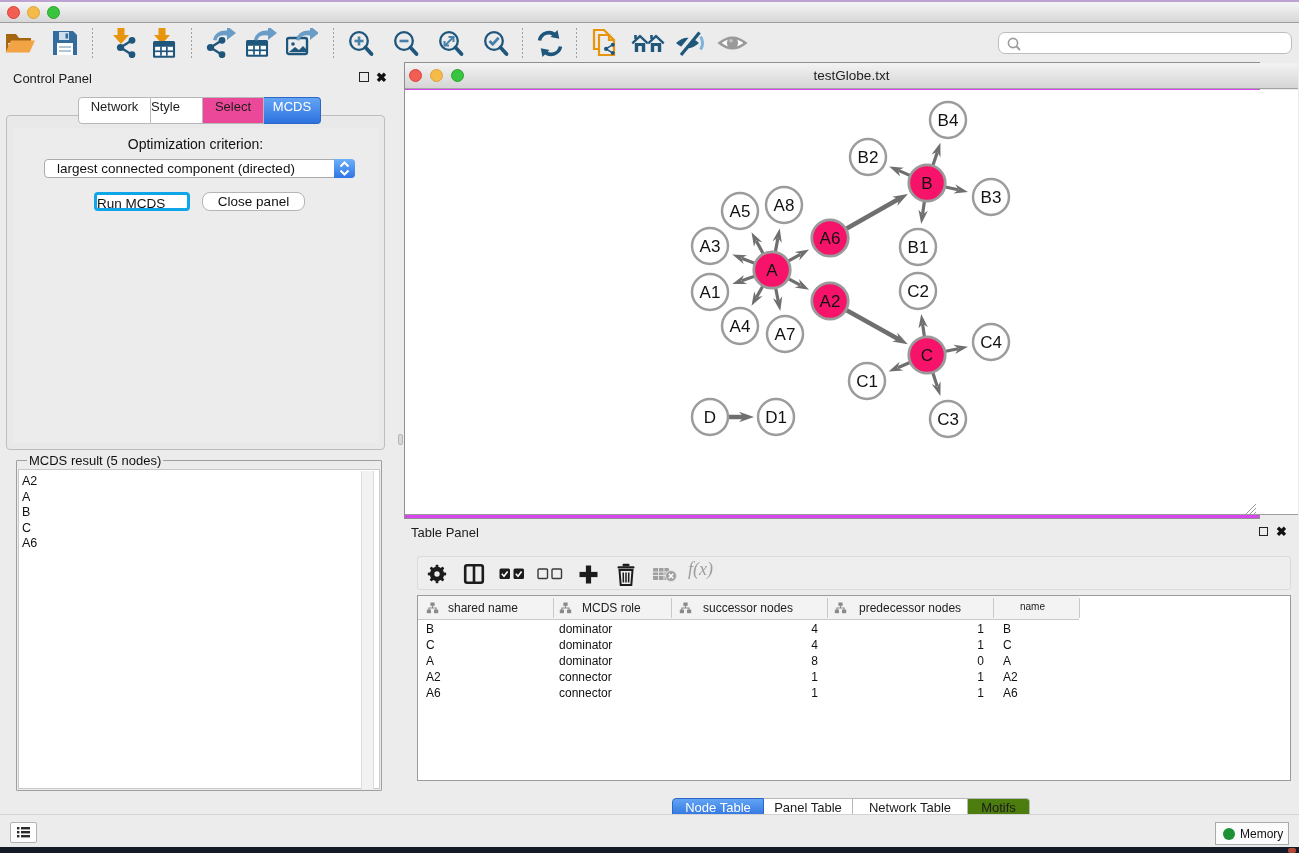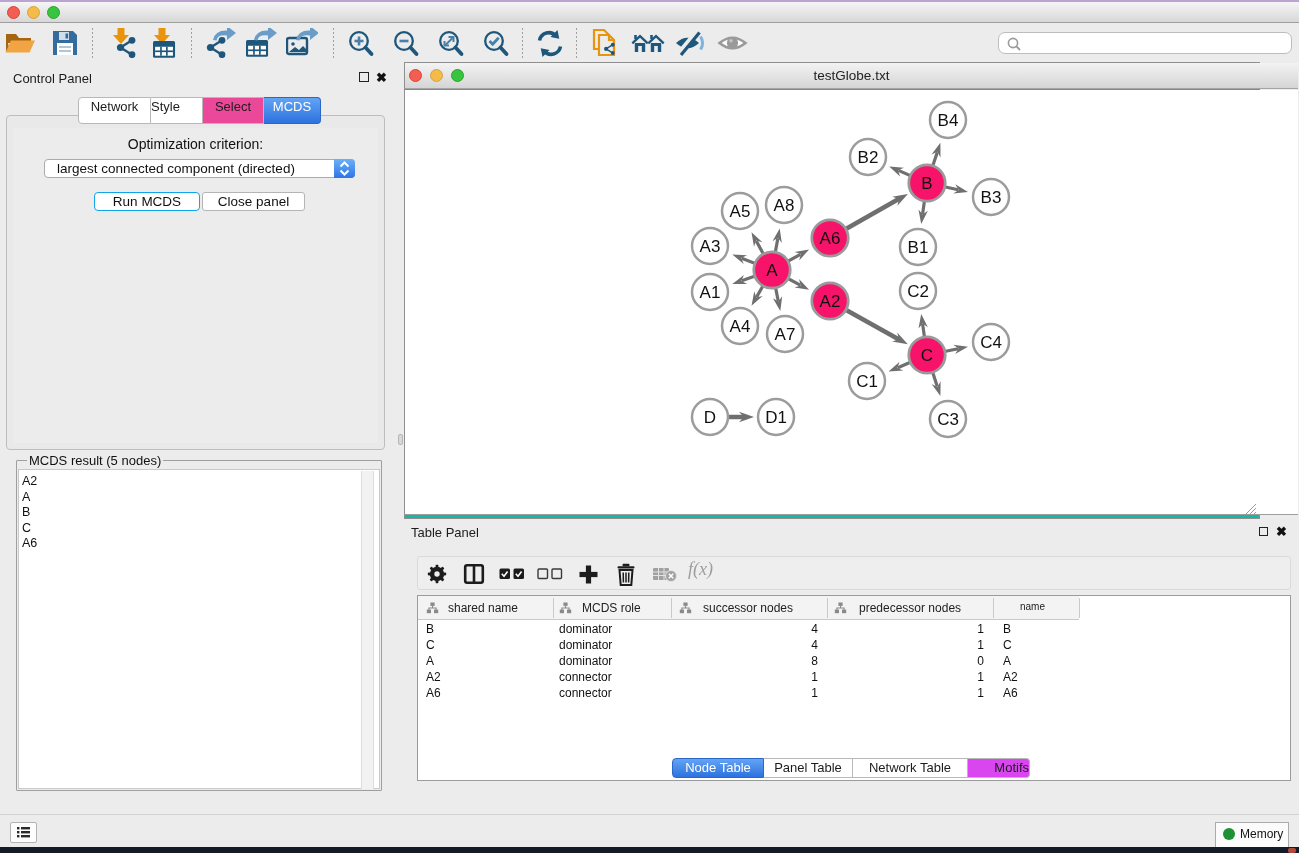--- a/index.html
+++ b/index.html
@@ -187,35 +187,35 @@
 <div class="abs" style="left:44px;top:159px;width:311px;height:19px;background:#fff;border:1px solid #ababab;border-radius:4px">
   <div style="position:absolute;left:12px;top:1px;font-size:13.5px;color:#111">largest connected component (directed)</div>
   <div style="position:absolute;right:-1px;top:-1px;width:21px;height:19px;background:linear-gradient(#6db0f8,#2e75e6);border-radius:0 4px 4px 0;">
     <svg width="21" height="19" viewBox="0 0 21 19">
         <path d="M6.5 7.5 L10.5 3.5 L14.5 7.5" stroke="#fff" stroke-width="2" fill="none"></path>
         <path d="M6.5 11.5 L10.5 15.5 L14.5 11.5" stroke="#fff" stroke-width="2" fill="none"></path>
       </svg>
   </div>
 </div>
 
-<div class="abs" style="left:94px;top:192px;width:106px;height:19px;background:#fff;border:1px solid #0ea5e9;border-radius:4px;text-align:center;font-size:13.5px;line-height:17px;color:#111">Run MCDS</div>
-<div class="abs" style="left:202px;top:192px;width:103px;height:19px;background:#fff;border:1px solid #b5b5b5;border-radius:3px;text-align:center;font-size:13.5px;line-height:17px;color:#111">Close panel</div>
+<div class="abs" style="left:94px;top:192px;width:96px;height:19px;background:#fff;border:3px solid #0ea5e9;border-radius:4px;text-align:left;font-size:13.5px;line-height:17px;color:#111">Run MCDS</div>
+<div class="abs" style="left:202px;top:192px;width:103px;height:19px;background:#fff;border:1px solid #b5b5b5;border-radius:8px;text-align:center;font-size:13.5px;line-height:17px;color:#111">Close panel</div>
 
 <fieldset class="abs" style="left:16px;top:453px;width:366px;height:338px;border:1px solid #9f9f9f;border-radius:1px;background:#ececec">
 <legend style="font-size:13px;color:#111;padding:0 2px;margin-left:10px">MCDS result (5 nodes)</legend>
 </fieldset>
 <div class="abs" style="left:18px;top:469px;width:362px;height:320px;background:#fff;border:1px solid #c9c9c9;font-size:12.5px;color:#111">
   <div style="padding:4px 0 0 3px;line-height:15.6px">A2<br>A<br>B<br>C<br>A6</div>
   <div style="position:absolute;right:5px;top:1px;width:13px;height:318px;background:#f2f2f2;border-left:1px solid #ddd;border-right:1px solid #ddd"></div>
 </div>
 
 <div class="abs" style="left:398px;top:434px;width:5px;height:11px;background:#d8d8d8;border:1px solid #b5b5b5;border-radius:2px"></div>
 <div class="abs" style="left:845px;top:514px;width:11px;height:5px;background:#d8d8d8;border:1px solid #b5b5b5;border-radius:2px"></div>
 
-<div class="abs" style="left:404px;top:62px;width:856px;height:457px;border:1px solid #8f8f8f;background:#14b8a6">
+<div class="abs" style="left:404px;top:62px;width:856px;height:457px;border:1px solid #8f8f8f;background:#d946ef">
   <div style="position:absolute;left:0;top:0;width:893px;height:26px;background:linear-gradient(#f3f3f3,#d5d5d5);border-bottom:1px solid #a4a4a4">
     <div class="tl" style="left:4px;top:6px;background:#f25e51;border:0.5px solid #d8433c"></div>
     <div class="tl" style="left:25px;top:6px;background:#f5bb49;border:0.5px solid #dba13a"></div>
     <div class="tl" style="left:46px;top:6px;background:#39c43f;border:0.5px solid #2aa32f"></div>
     <div style="position:absolute;left:0;width:100%;top:5px;text-align:center;font-size:13.5px;color:#222">testGlobe.txt</div>
   </div>
   <div style="position:absolute;left:0;top:27px;width:893px;height:425px;background:#fff;border-bottom:1px solid #9d9d9d"></div>
   <svg style="position:absolute;right:2px;top:440px" width="13" height="13" viewBox="0 0 13 13">
       <path d="M12 1 L1 12 M12 5 L5 12 M12 9 L9 12" stroke="#9a9a9a" stroke-width="1"></path>
     </svg>
@@ -419,39 +419,39 @@
     <div style="position:absolute;left:300px;top:74px;width:100px;text-align:right;font-size:12px;color:#111">1</div>
     <div style="position:absolute;left:466px;top:74px;width:100px;text-align:right;font-size:12px;color:#111">1</div>
     <div style="position:absolute;left:585px;top:74px;font-size:12px;color:#111">A2</div>
     <div style="position:absolute;left:8px;top:90px;font-size:12px;color:#111">A6</div>
     <div style="position:absolute;left:141px;top:90px;font-size:12px;color:#111">connector</div>
     <div style="position:absolute;left:300px;top:90px;width:100px;text-align:right;font-size:12px;color:#111">1</div>
     <div style="position:absolute;left:466px;top:90px;width:100px;text-align:right;font-size:12px;color:#111">1</div>
     <div style="position:absolute;left:585px;top:90px;font-size:12px;color:#111">A6</div>
   </div>
 
-<div class="abs" style="left:672px;top:758px;height:20px;display:flex;font-size:13px;color:#1c1c1c">
+<div class="abs" style="left:672px;top:798px;height:20px;display:flex;font-size:13px;color:#1c1c1c">
   <div style="width:92px;background:linear-gradient(#63a4f4,#2d72df);border:1px solid #2b66c9;border-radius:4px 0 0 4px;text-align:center;line-height:18px;color:#fff">Node Table</div>
   <div style="width:89px;background:#fff;border:1px solid #b8b8b8;border-left:none;text-align:center;line-height:18px">Panel Table</div>
   <div style="width:115px;background:#fff;border:1px solid #b8b8b8;border-left:none;text-align:center;line-height:18px">Network Table</div>
-  <div style="width:62px;background:#d946ef;border:1px solid #b8b8b8;border-left:none;border-radius:0 4px 4px 0;text-align:right;line-height:18px">Motifs</div>
+  <div style="width:62px;background:#4d7c0f;border:1px solid #b8b8b8;border-left:none;border-radius:0 4px 4px 0;text-align:center;line-height:18px">Motifs</div>
 </div>
 
 <div class="abs" style="left:0;top:814px;width:1299px;height:33px;background:#ececec;border-top:1px solid #d2d2d2"></div>
 <div class="abs" style="left:10px;top:822px;width:27px;height:21px;background:#fdfdfd;border:1px solid #b3b3b3;border-radius:2px">
   <svg width="25" height="19" viewBox="0 0 25 19">
       <g fill="#2a2a2a">
         <rect x="6" y="4" width="2.4" height="2.4"></rect>
         <rect x="10" y="4" width="9" height="2.4"></rect>
         <rect x="6" y="8" width="2.4" height="2.4"></rect>
         <rect x="10" y="8" width="9" height="2.4"></rect>
         <rect x="6" y="12" width="2.4" height="2.4"></rect>
         <rect x="10" y="12" width="9" height="2.4"></rect>
       </g>
     </svg>
 </div>
-<div class="abs" style="left:1215px;top:822px;width:74px;height:32px;background:#fbfbfb;border:1px solid #ababab">
+<div class="abs" style="left:1215px;top:822px;width:74px;height:23px;background:#fbfbfb;border:1px solid #ababab">
   <div style="position:absolute;left:7px;top:5px;width:12px;height:12px;border-radius:50%;background:#1d9134"></div>
   <div style="position:absolute;left:24px;top:4px;font-size:12px;color:#111">Memory</div>
 </div>
 
 <div class="abs" style="left:0;top:847px;width:1299px;height:6px;background:#141b26"></div>
 <div class="abs" style="left:1288px;top:848px;width:8px;height:5px;background:#b14a38;border-radius:2px"></div>
 
 </body></html>

